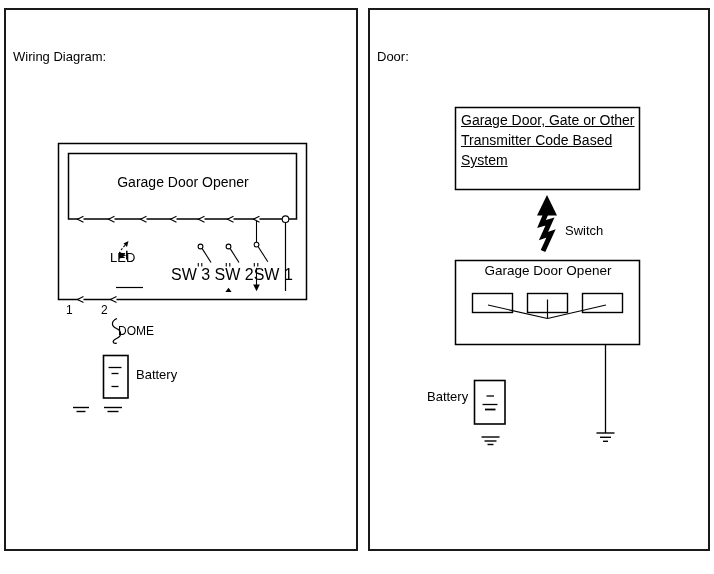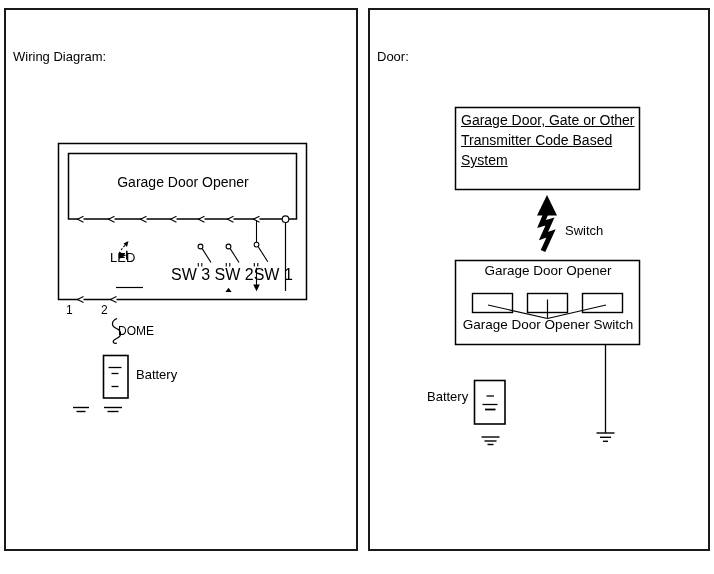--- a/index.html
+++ b/index.html
@@ -160,15 +160,14 @@
   <div class="lbl lp-sw">SW 3 SW 2SW 1</div>
   <div class="lbl lp-t1">1</div>
   <div class="lbl lp-t2">2</div>
   <div class="lbl lp-dome">DOME</div>
   <div class="lbl lp-batt">Battery</div>
 
   <div class="lbl panel-title" style="left:377px;top:15px;">Door:</div>
   <div class="lbl rp-box1-text">Garage Door, Gate or Other Transmitter Code Based System</div>
   <div class="lbl rp-signal">Switch</div>
   <div class="lbl rp-opener-title">Garage Door Opener</div>
-  <div class="lbl rp-switch-label">Garage Door Opener Switch</div>
   <div class="lbl rp-batt">Battery</div>
 </div>
 
 </body></html>

